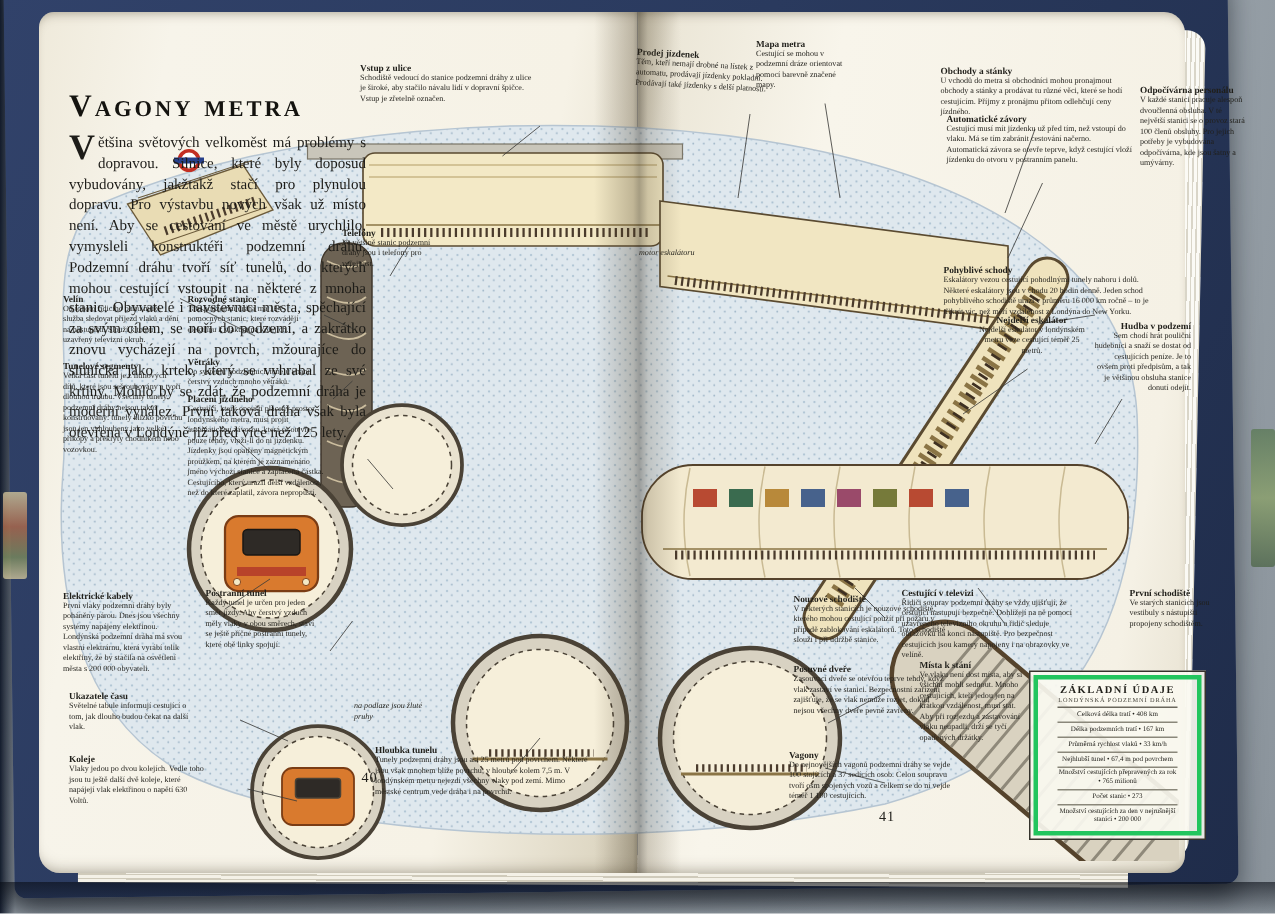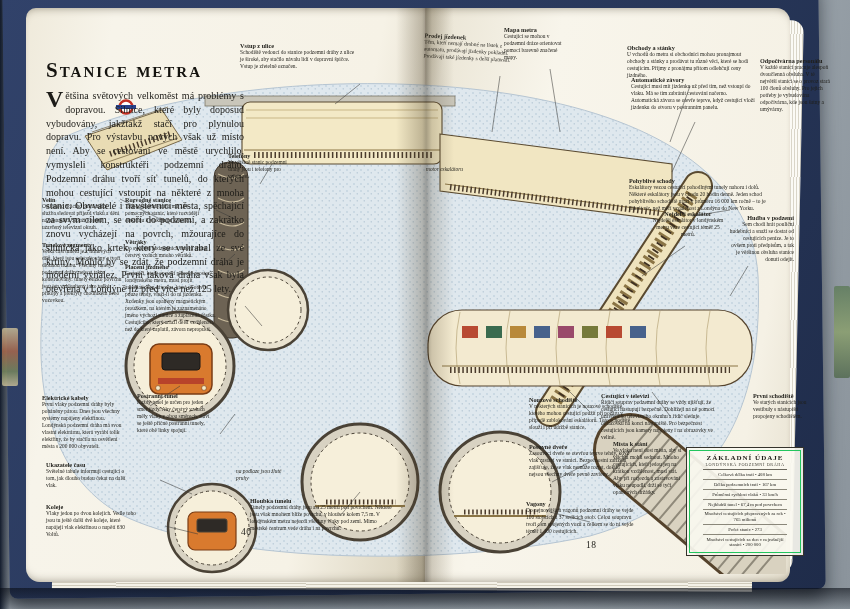--- a/index.html
+++ b/index.html
@@ -48,21 +48,21 @@
   .ann h4{margin:0;font-size:6.2px;font-weight:bold;line-height:1.2;}
   .ann p{margin:0;font-size:5.4px;line-height:1.28;}
   .ann.center{text-align:center;}
   .ann.right{text-align:right;}
   .caption{position:absolute;z-index:3;font-size:5.4px;font-style:italic;color:#26251f;line-height:1.25;}
 
   .pagenum{position:absolute;z-index:3;font-size:9.5px;color:#23221d;letter-spacing:.5px;}
 
   .facts{position:absolute;z-index:3;background:rgba(250,248,240,.92);
     border:1px solid #35332c;padding:2px;color:#1f1e19;}
-  .facts-inner{border:1px solid #22c55e;padding:2px 13px;}
+  .facts-inner{border:3px solid #22c55e;padding:2px 13px;}
   .facts-title{font-size:7px;font-weight:bold;text-align:center;letter-spacing:1px;margin-top:1px;}
   .facts-sub{font-size:4.2px;text-align:center;letter-spacing:.6px;color:#45433a;
     border-bottom:.5px solid #6a675c;padding-bottom:1.5px;margin-bottom:1px;}
   .facts-row{font-size:4.7px;text-align:center;padding:1.6px 0;border-bottom:.5px solid #8a877a;line-height:1.2;}
   .facts-row:last-child{border-bottom:none;}
 </style>
 </head>
 <body>
 
 <div class="edge-dark-left"></div>
@@ -204,21 +204,21 @@
     <path d="M560,448 L522,468"></path>
       <path d="M640,402 L622,378"></path>
       <path d="M640,452 L622,468"></path>
     <path d="M560,508 L520,498"></path>
       <path d="M310,502 L330,478"></path>
       <path d="M242,150 L230,170"></path>
   </g>
 </svg>
 
 <div class="title-block">
-  <h1>Stanice metra</h1>
+  <h1>Vagony metra</h1>
   <p>Většina světových velkoměst má problémy s dopravou. Silnice, které byly doposud vybudovány, jakžtakž stačí pro plynulou dopravu. Pro výstavbu nových však už místo není. Aby se cestování ve městě urychlilo, vymysleli konstruktéři podzemní dráhu. Podzemní dráhu tvoří síť tunelů, do kterých mohou cestující vstoupit na některé z mnoha stanic. Obyvatelé i návštěvníci města, spěchající za svým cílem, se noří do podzemí, a zakrátko znovu vycházejí na povrch, mžourajíce do sluníčka jako krtek, který se vyhrabal ze své krtiny. Mohlo by se zdát, že podzemní dráha je moderní vynález. První taková dráha však byla otevřena v Londýně již před více než 125 lety.</p>
 </div>
 
 <div class="ann" style="left:240px;top:42px;width:115px">
   <h4>Vstup z ulice</h4>
   <p>Schodiště vedoucí do stanice podzemní dráhy z ulice je široké, aby stačilo návalu lidí v dopravní špičce. Vstup je zřetelně označen.</p>
 </div>
 <div class="ann" style="left:424px;top:34px;width:98px;transform:rotate(3deg)">
   <h4>Prodej jízdenek</h4>
   <p>Těm, kteří nemají drobné na lístek z automatu, prodávají jízdenky pokladní. Prodávají také jízdenky s delší platností.</p>
@@ -329,17 +329,17 @@
     <div class="facts-row">Celková délka tratí • 408 km</div>
     <div class="facts-row">Délka podzemních tratí • 167 km</div>
     <div class="facts-row">Průměrná rychlost vlaků • 33 km/h</div>
     <div class="facts-row">Nejhlubší tunel • 67,4 m pod povrchem</div>
     <div class="facts-row">Množství cestujících přepravených za rok • 765 milionů</div>
     <div class="facts-row">Počet stanic • 273</div>
     <div class="facts-row">Množství cestujících za den v nejrušnější stanici • 200 000</div>
   </div>
 </div>
 
-<div class="pagenum" style="left:241px;top:527px">40</div>
-<div class="pagenum" style="left:586px;top:540px">18</div>
+<div class="pagenum" style="left:241px;top:514px">40</div>
+<div class="pagenum" style="left:586px;top:540px">41</div>
 
 <div class="spine-shadow"></div>
 <div class="floor-shadow"></div>
 
 </body></html>

